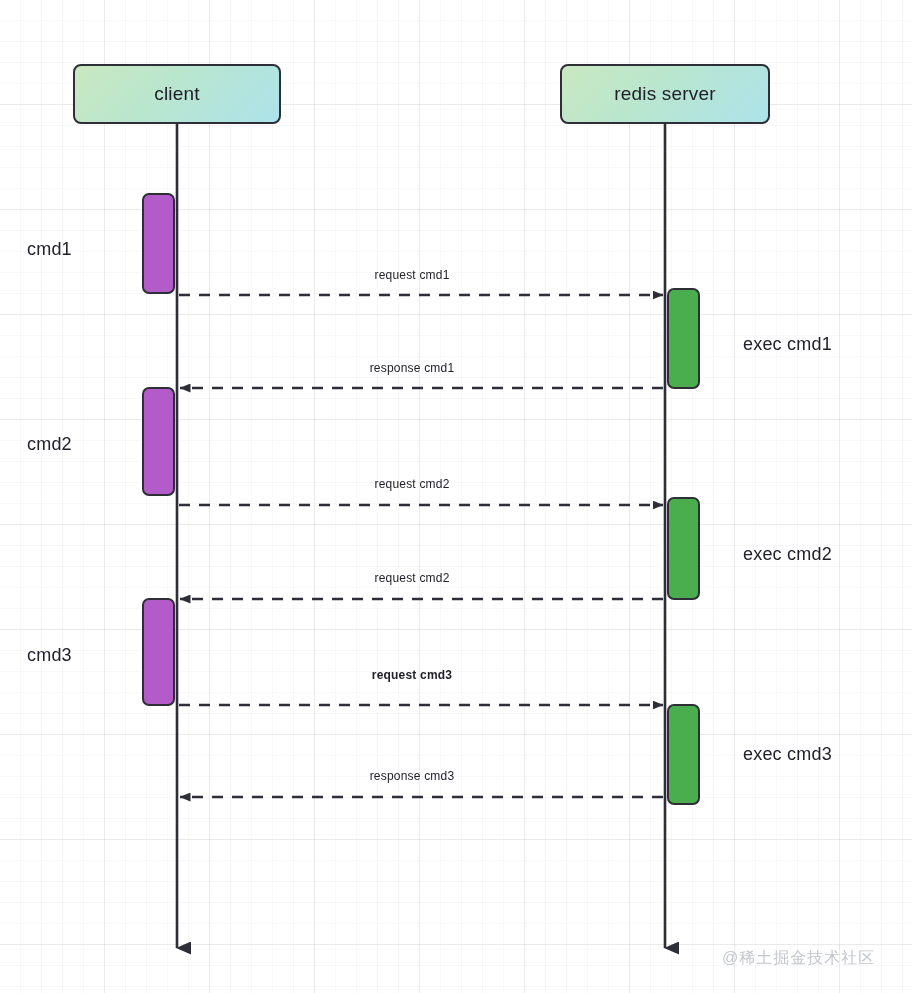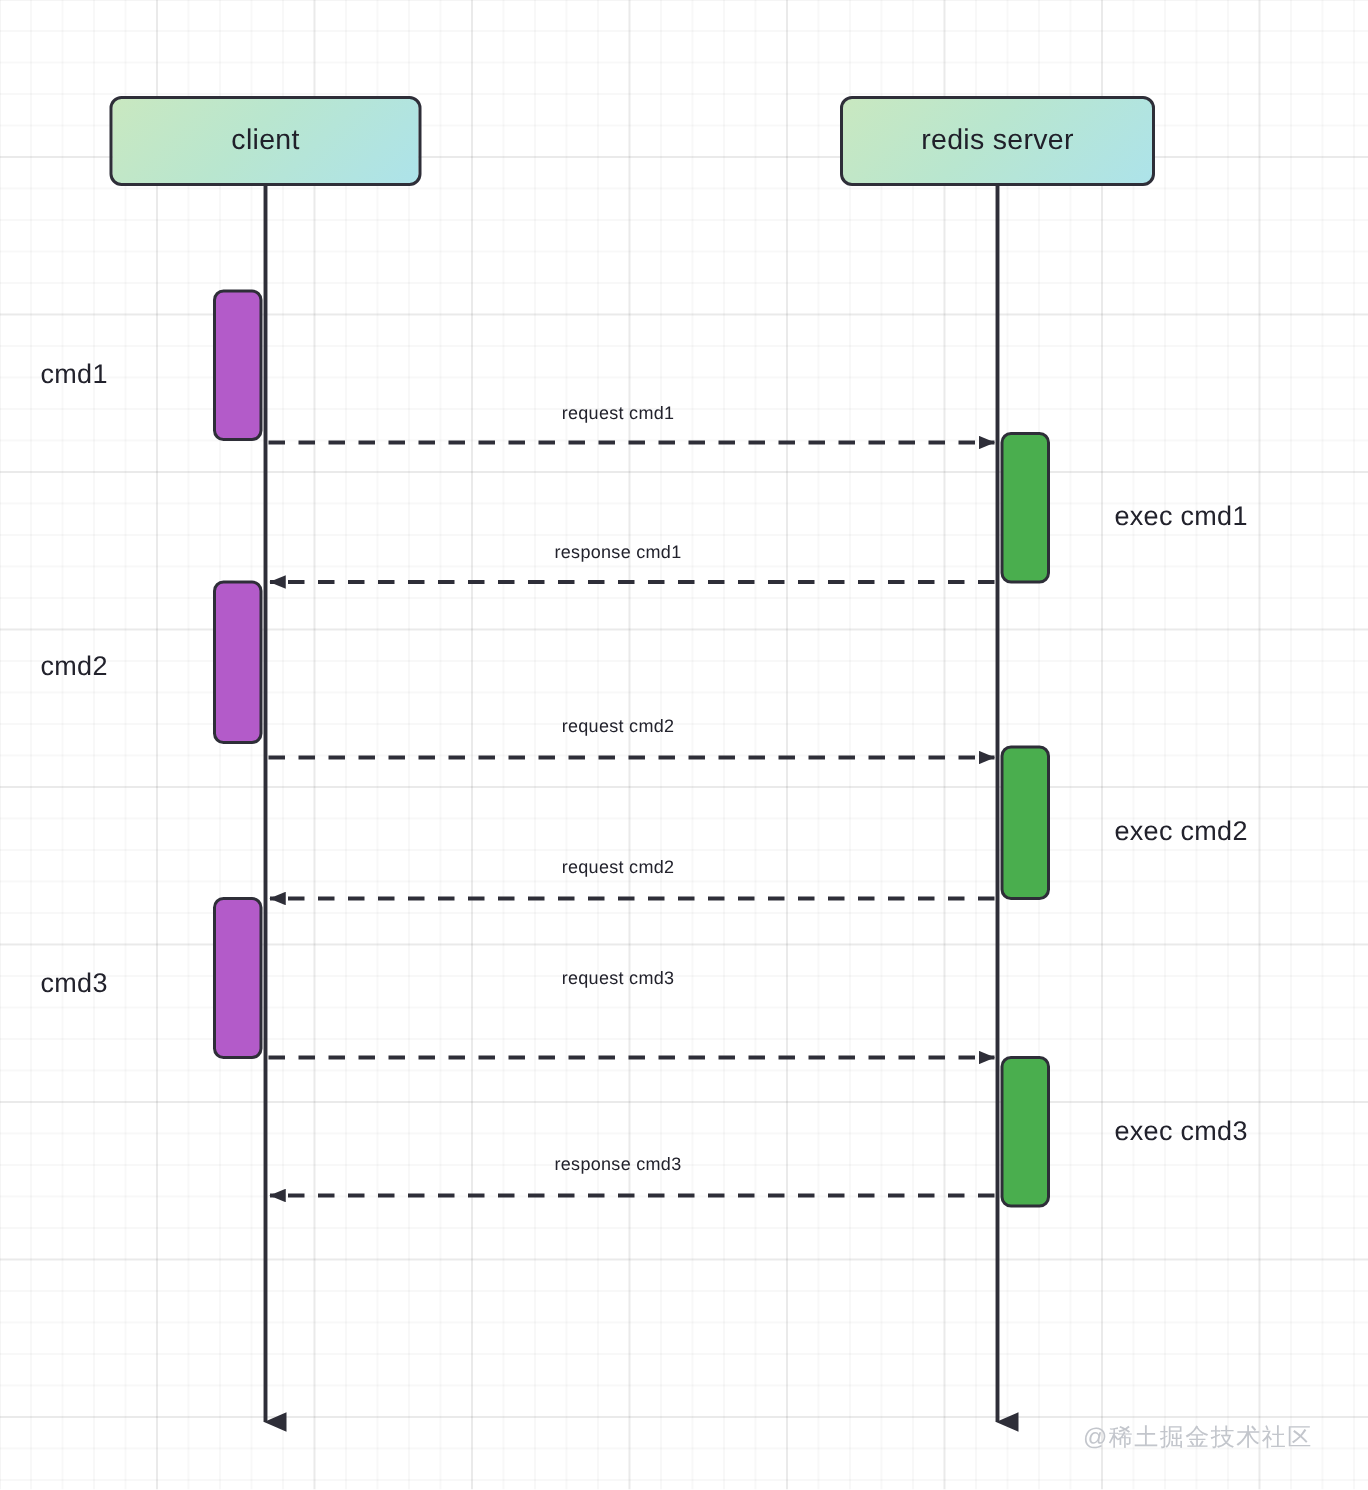--- a/index.html
+++ b/index.html
@@ -126,18 +126,18 @@
   <div class="side-label" style="left:27px; top:645px;">cmd3</div>
 
   <div class="side-label" style="left:743px; top:334px;">exec cmd1</div>
   <div class="side-label" style="left:743px; top:544px;text-align:center;">exec cmd2</div>
   <div class="side-label" style="left:743px; top:744px;">exec cmd3</div>
 
   <div class="msg-label center" style="left:412px; top:268px;">request cmd1</div>
   <div class="msg-label center" style="left:412px; top:361px;">response cmd1</div>
   <div class="msg-label center" style="left:412px; top:477px;">request cmd2</div>
   <div class="msg-label center" style="left:412px; top:571px;">request cmd2</div>
-  <div class="msg-label center" style="left:412px; top:645px;">request cmd3</div>
+  <div class="msg-label center" style="left:412px; top:668px;font-weight:bold;">request cmd3</div>
   <div class="msg-label center" style="left:412px; top:769px;">response cmd3</div>
 
   <div class="watermark" style="left:722px; top:948px;">@稀土掘金技术社区</div>
 
 </div>
 
 </body></html>

